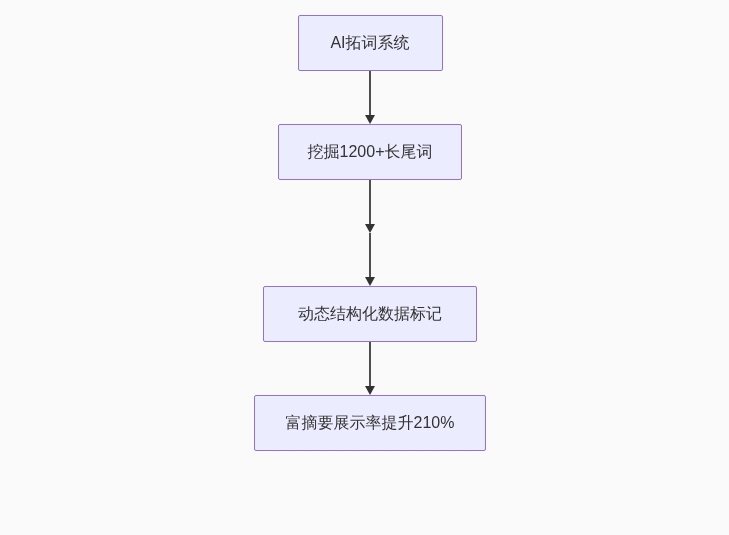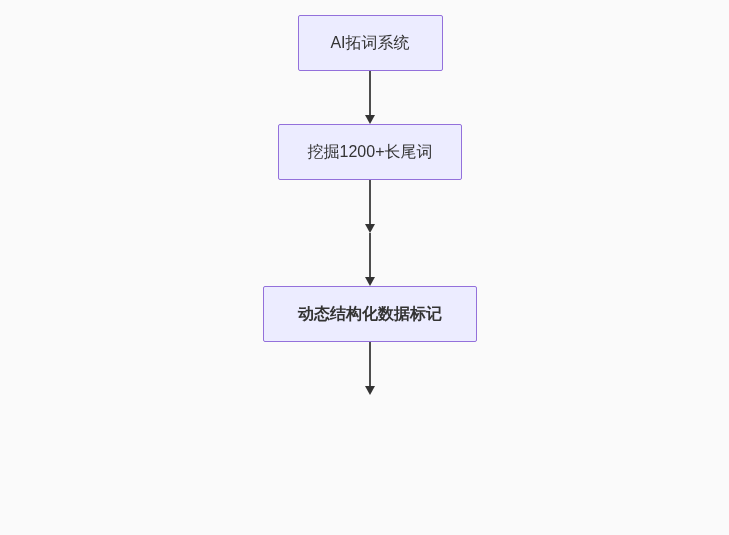--- a/index.html
+++ b/index.html
@@ -35,21 +35,21 @@
     align-items: center;
     justify-content: center;
     padding: 0 16px;
     color: #333333;
     font-size: 16px;
     white-space: nowrap;
   }
   .node-1 { min-width: 145px; }
   .node-2 { min-width: 184px; }
   .node-3 { min-width: 216px; }
-  .node-4 { min-width: 214px; font-weight: bold; }
+  .node-4 { min-width: 214px; }
   .node-5 { min-width: 232px; }
   .arrow {
     height: 53px;
     display: flex;
     flex-direction: column;
     align-items: center;
   }
   .arrow .shaft {
     flex: 1;
     width: 2px;
@@ -96,15 +96,18 @@
 
     <div class="node node-4">
       <span>动态结构化数据标记</span>
     </div>
 
     <div class="arrow">
       <div class="shaft"></div>
       <div class="head"></div>
     </div>
 
+    <div class="node node-5">
+      <span>富摘要展示率提升210%</span>
+    </div>
 
   </div>
 </div>
 
 </body></html>

